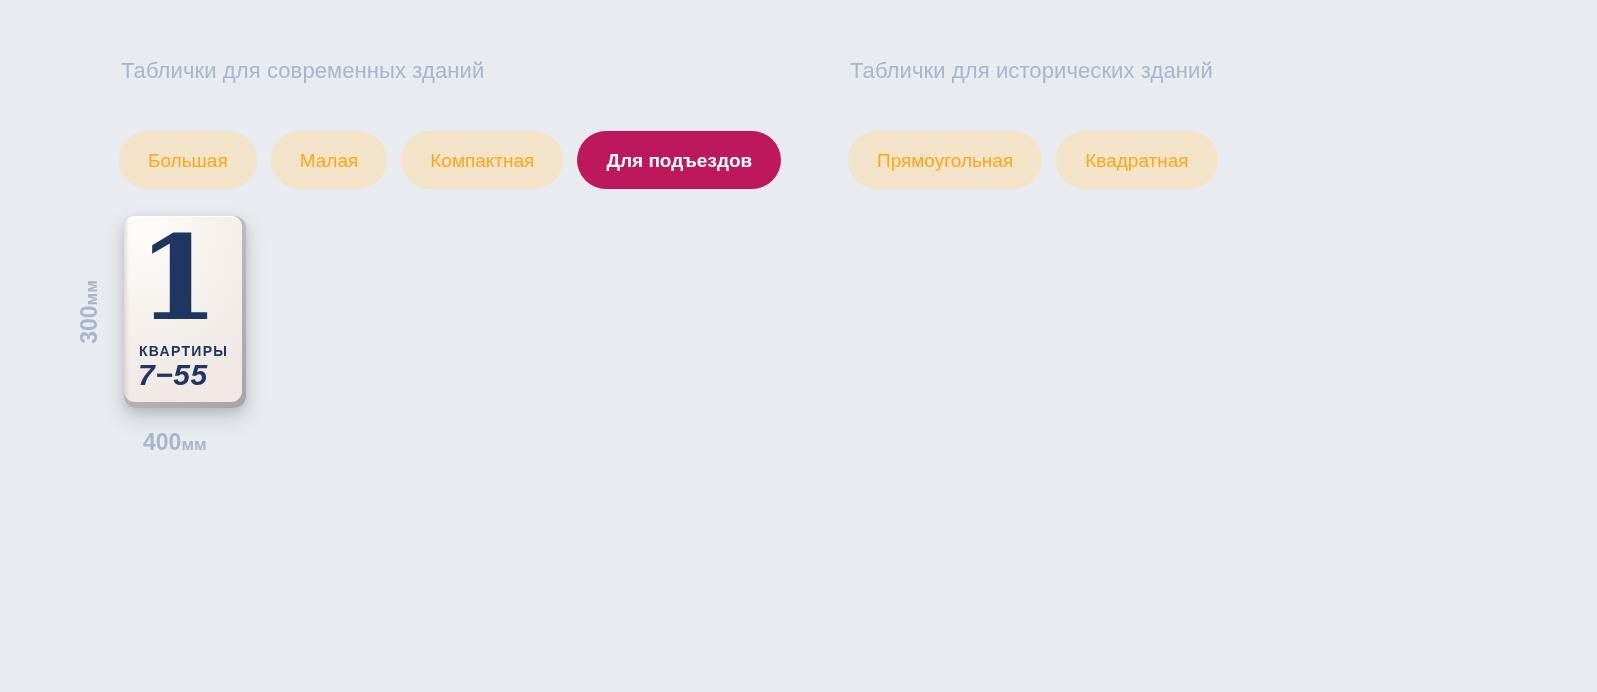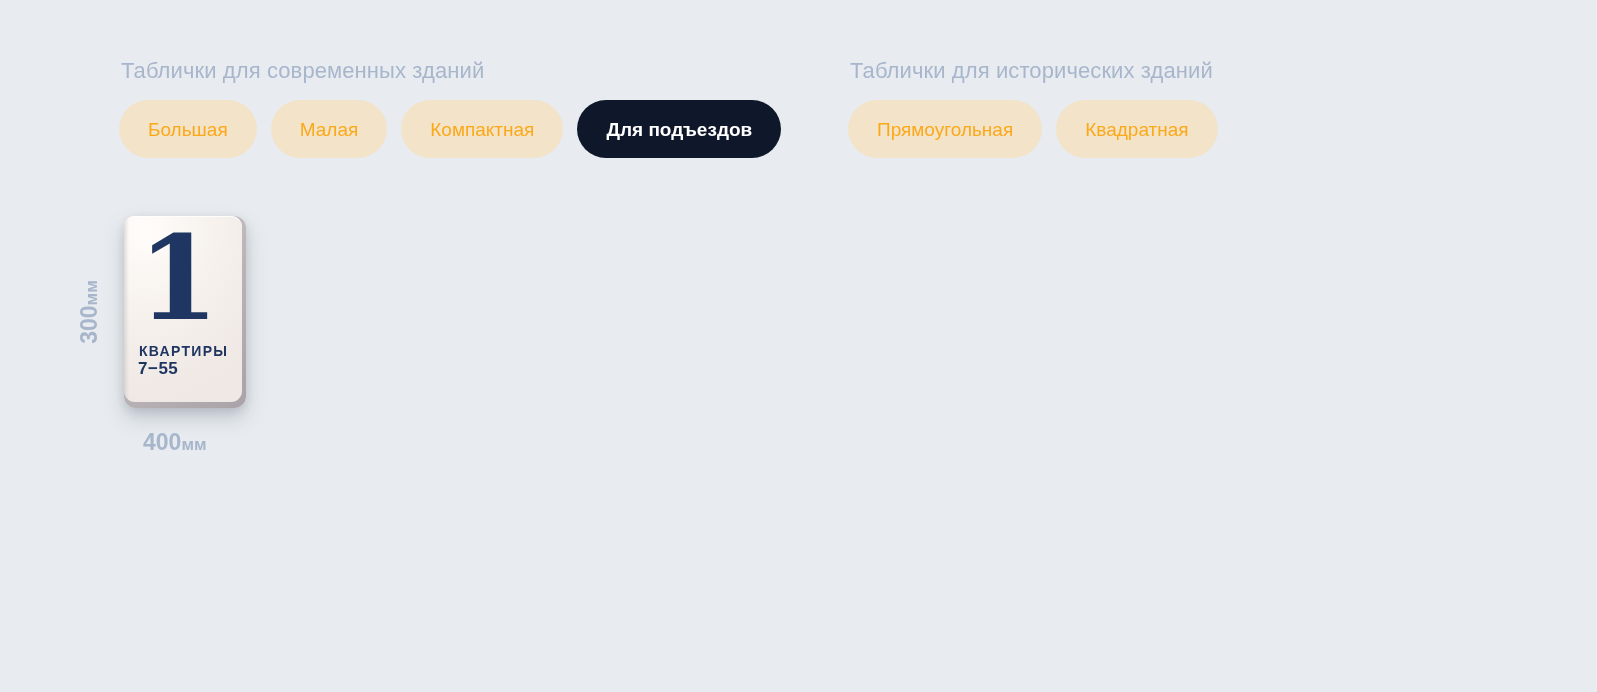--- a/index.html
+++ b/index.html
@@ -59,23 +59,24 @@
     border-radius: 29px;
     background: #f2e3c9;
     color: #fba919;
     font-family: "Liberation Sans", "DejaVu Sans", sans-serif;
     font-size: 19px;
     font-weight: 400;
     line-height: 1;
     white-space: nowrap;
     cursor: pointer;
     box-sizing: border-box;
+    margin-top: 31px;
   }
   .pill.is-active {
-    background: #0f172a;
+    background: #be185d;
     color: #ffffff;
     font-weight: 700;
   }
 
   
   .preview {
     position: absolute;
     left: 0;
     top: 0;
   }
@@ -144,25 +145,26 @@
     letter-spacing: 1.3px;
     color: #1e3661;
     text-transform: uppercase;
     line-height: 1;
   }
 
   .plate-range {
     position: absolute;
     left: 14px;
     top: 144px;
-    font-size: 17px;
+    font-size: 30px;
     font-weight: 700;
     letter-spacing: 0.5px;
     color: #1e3661;
     line-height: 1;
+    font-style: italic;
   }
 
   
   .dim {
     position: absolute;
     color: #a8b6cc;
     font-weight: 700;
     white-space: nowrap;
     line-height: 1;
   }

